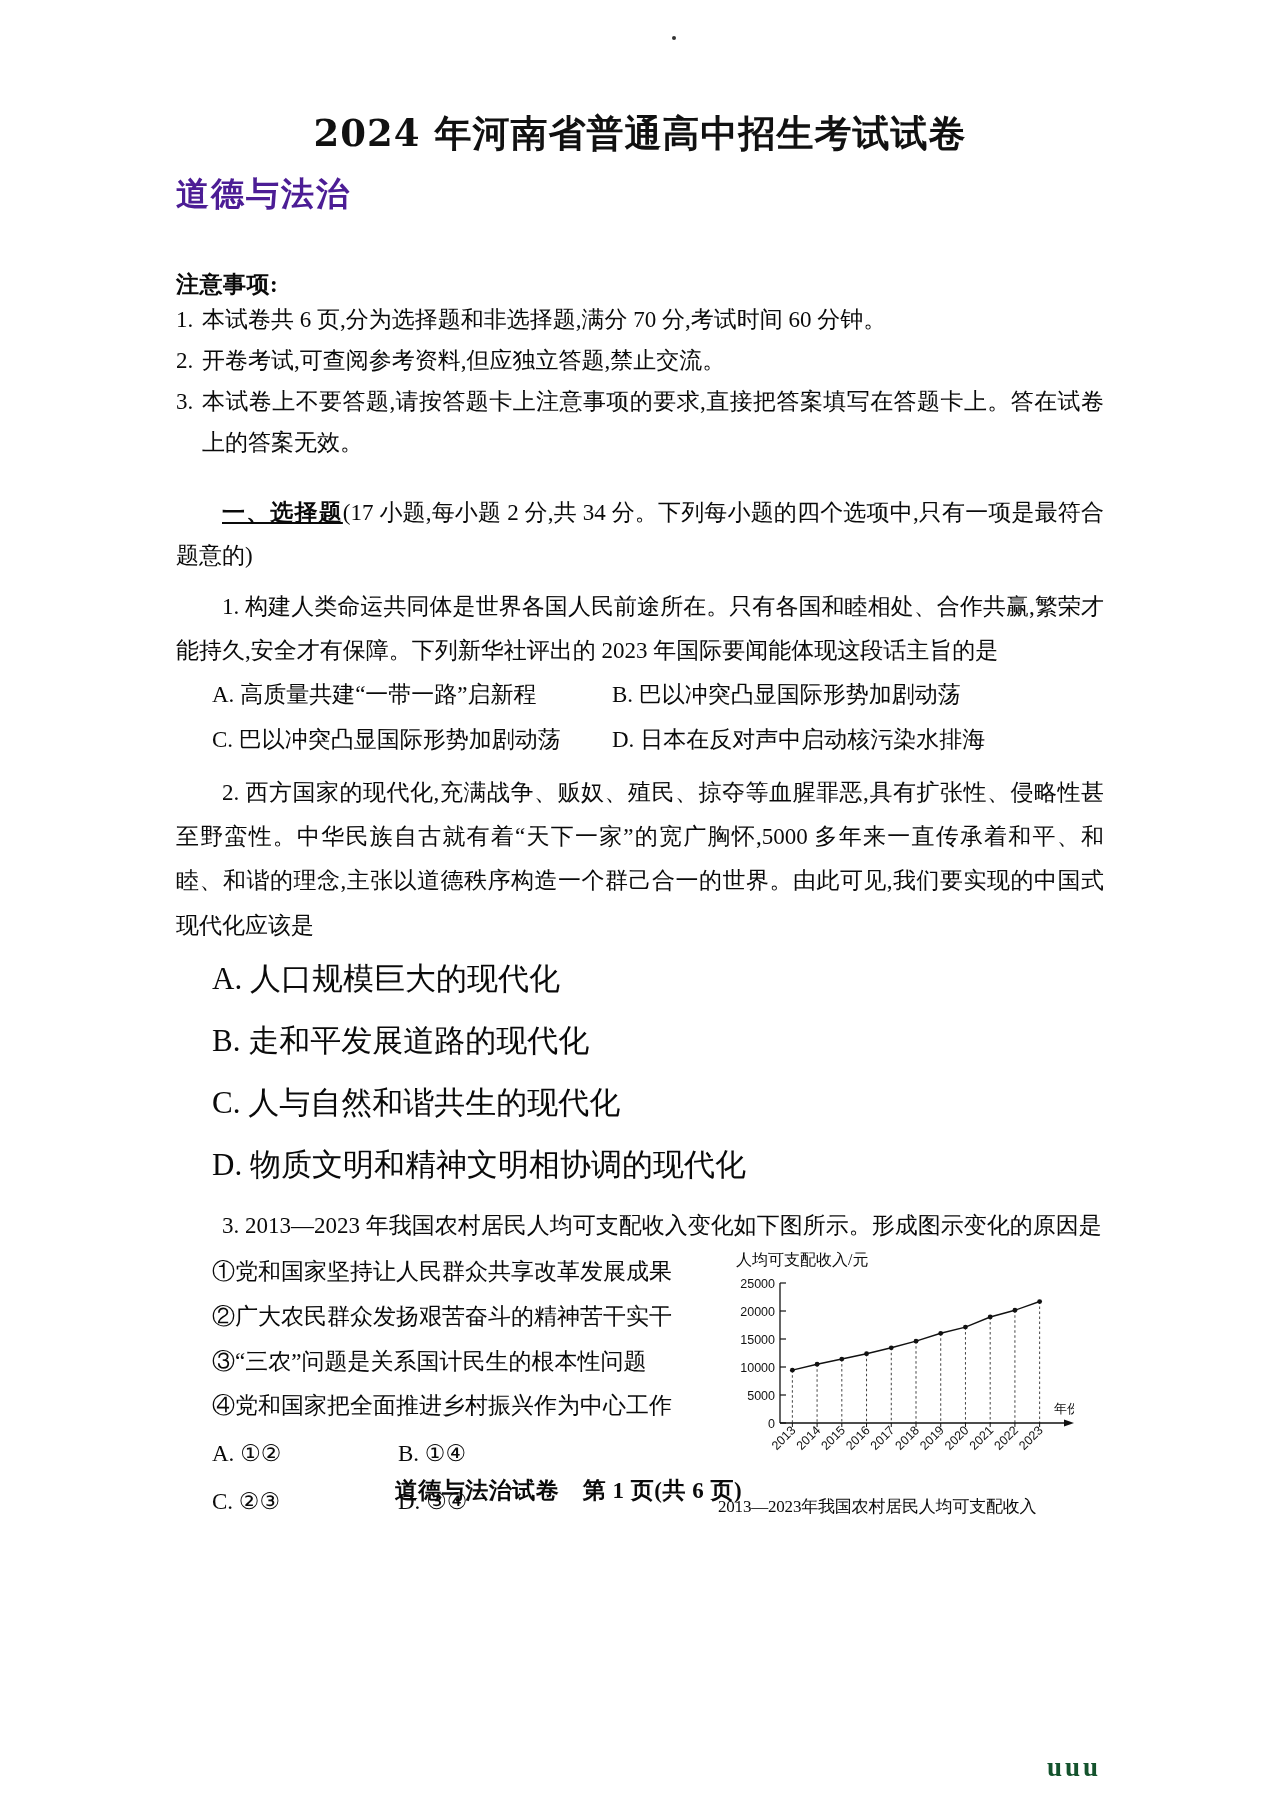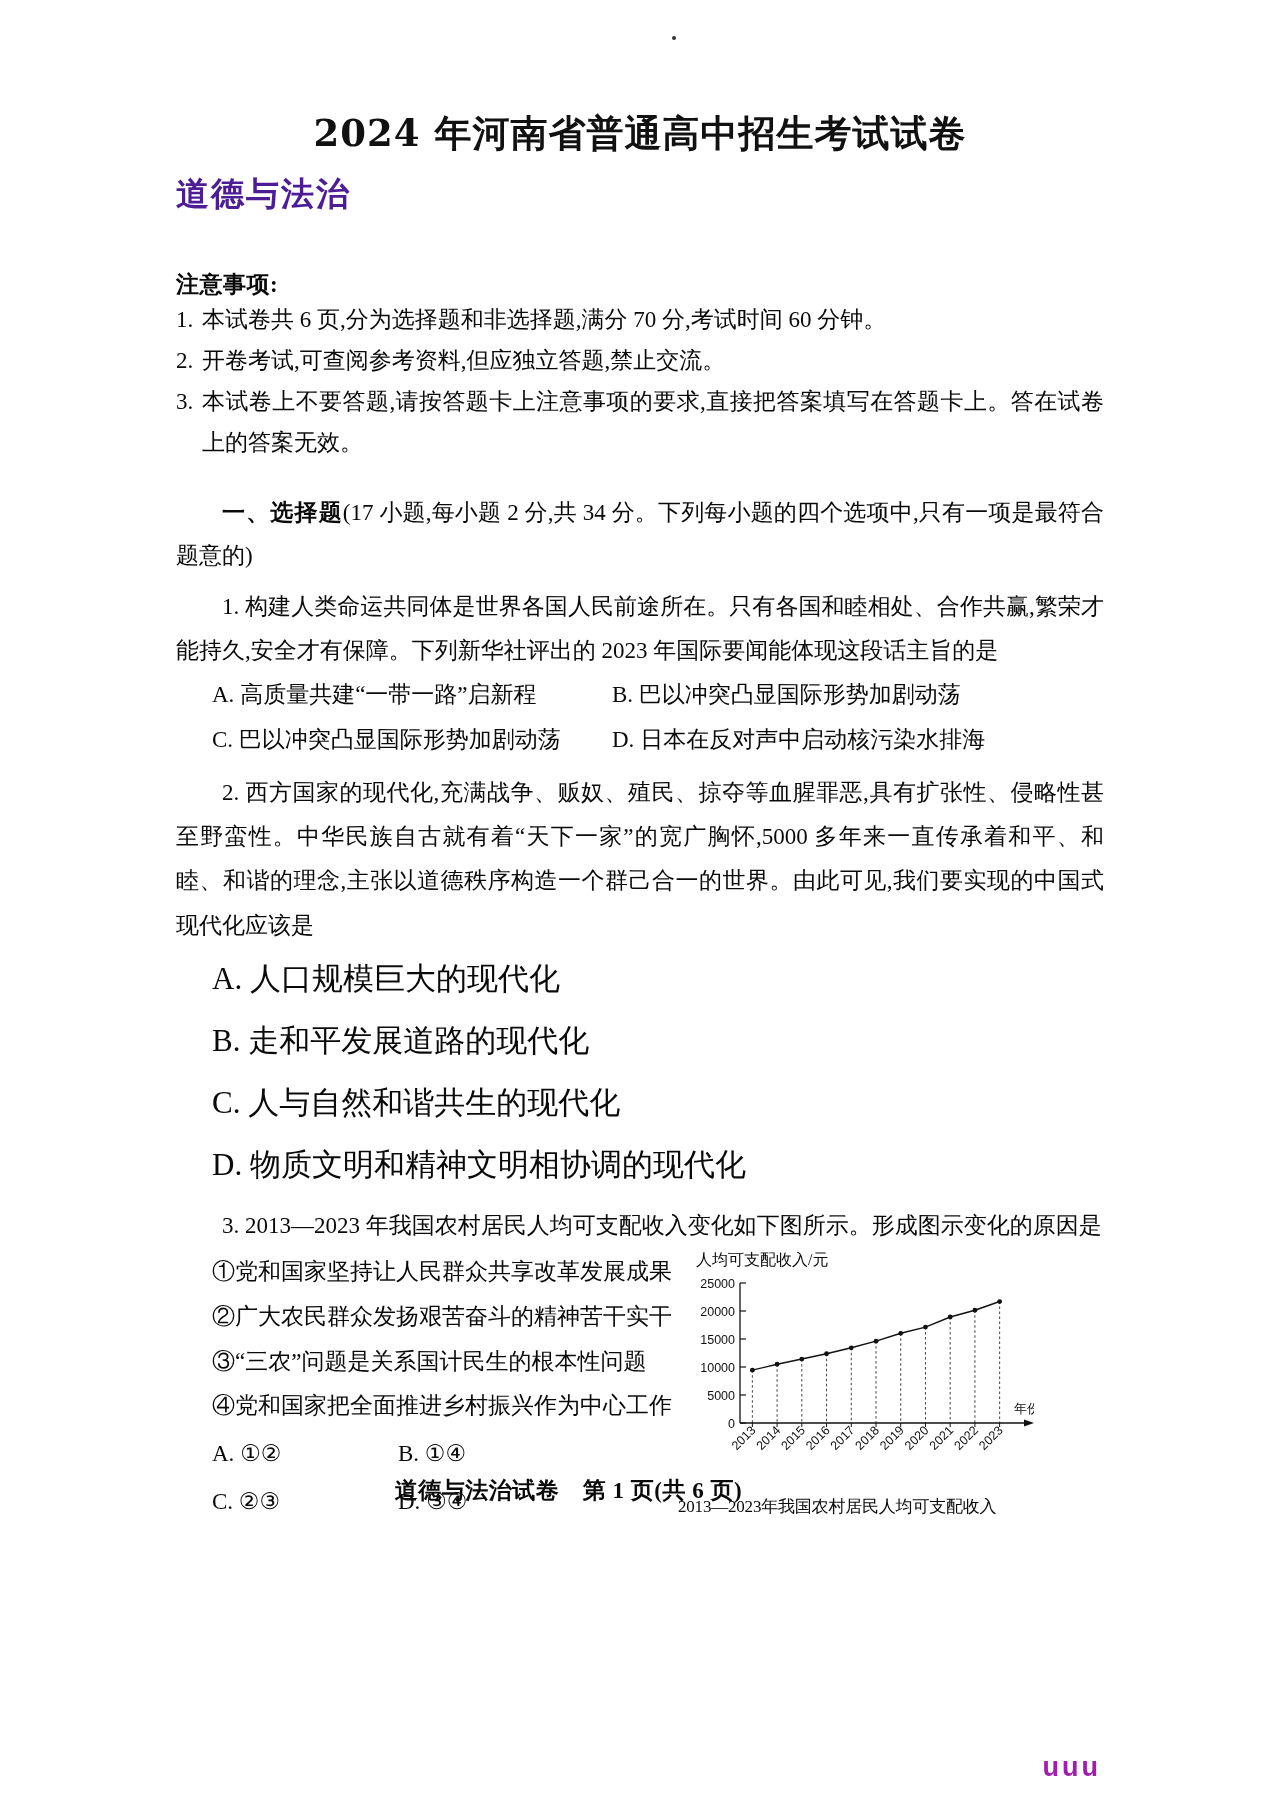--- a/index.html
+++ b/index.html
@@ -84,20 +84,21 @@
   .sec-head {
     font-size: 23px;
     line-height: 1.85;
     margin-top: 28px;
     text-align: justify;
     text-indent: 2em;
   }
   .sec-head b {
     font-weight: bold;
     letter-spacing: 1px;
+    text-decoration: underline;
   }
   .q-stem {
     font-size: 23px;
     line-height: 1.92;
     text-align: justify;
     text-indent: 2em;
     margin-top: 8px;
   }
   .opt-row {
     display: flex;
@@ -113,20 +114,21 @@
     font-size: 31px;
     line-height: 2.0;
     padding-left: 36px;
   }
   
   .q3-wrap {
     position: relative;
     display: flex;
     align-items: flex-start;
     margin-top: 2px;
+    gap: 40px;
   }
   .q3-left {
     width: 488px;
     flex: 0 0 auto;
     padding-left: 36px;
     box-sizing: border-box;
   }
   .q3-stmt {
     font-size: 23px;
     line-height: 1.95;
@@ -169,23 +171,23 @@
     text-align: center;
     font-size: 23px;
     letter-spacing: 0.5px;
     font-weight: bold;
   }
   .watermark {
     position: absolute;
     right: 36px;
     bottom: 26px;
     font-size: 27px;
-    color: #a21caf;
+    color: #14532d;
     letter-spacing: 3px;
-    font-family: Liberation Sans, sans-serif;
+    font-family: Liberation Serif, serif;
     font-weight: bold;
   }
   svg text { font-family: "Liberation Sans", sans-serif; }
 </style>
 </head>
 <body>
 
 <div class="page">
 
   <div class="top-dot"></div>

